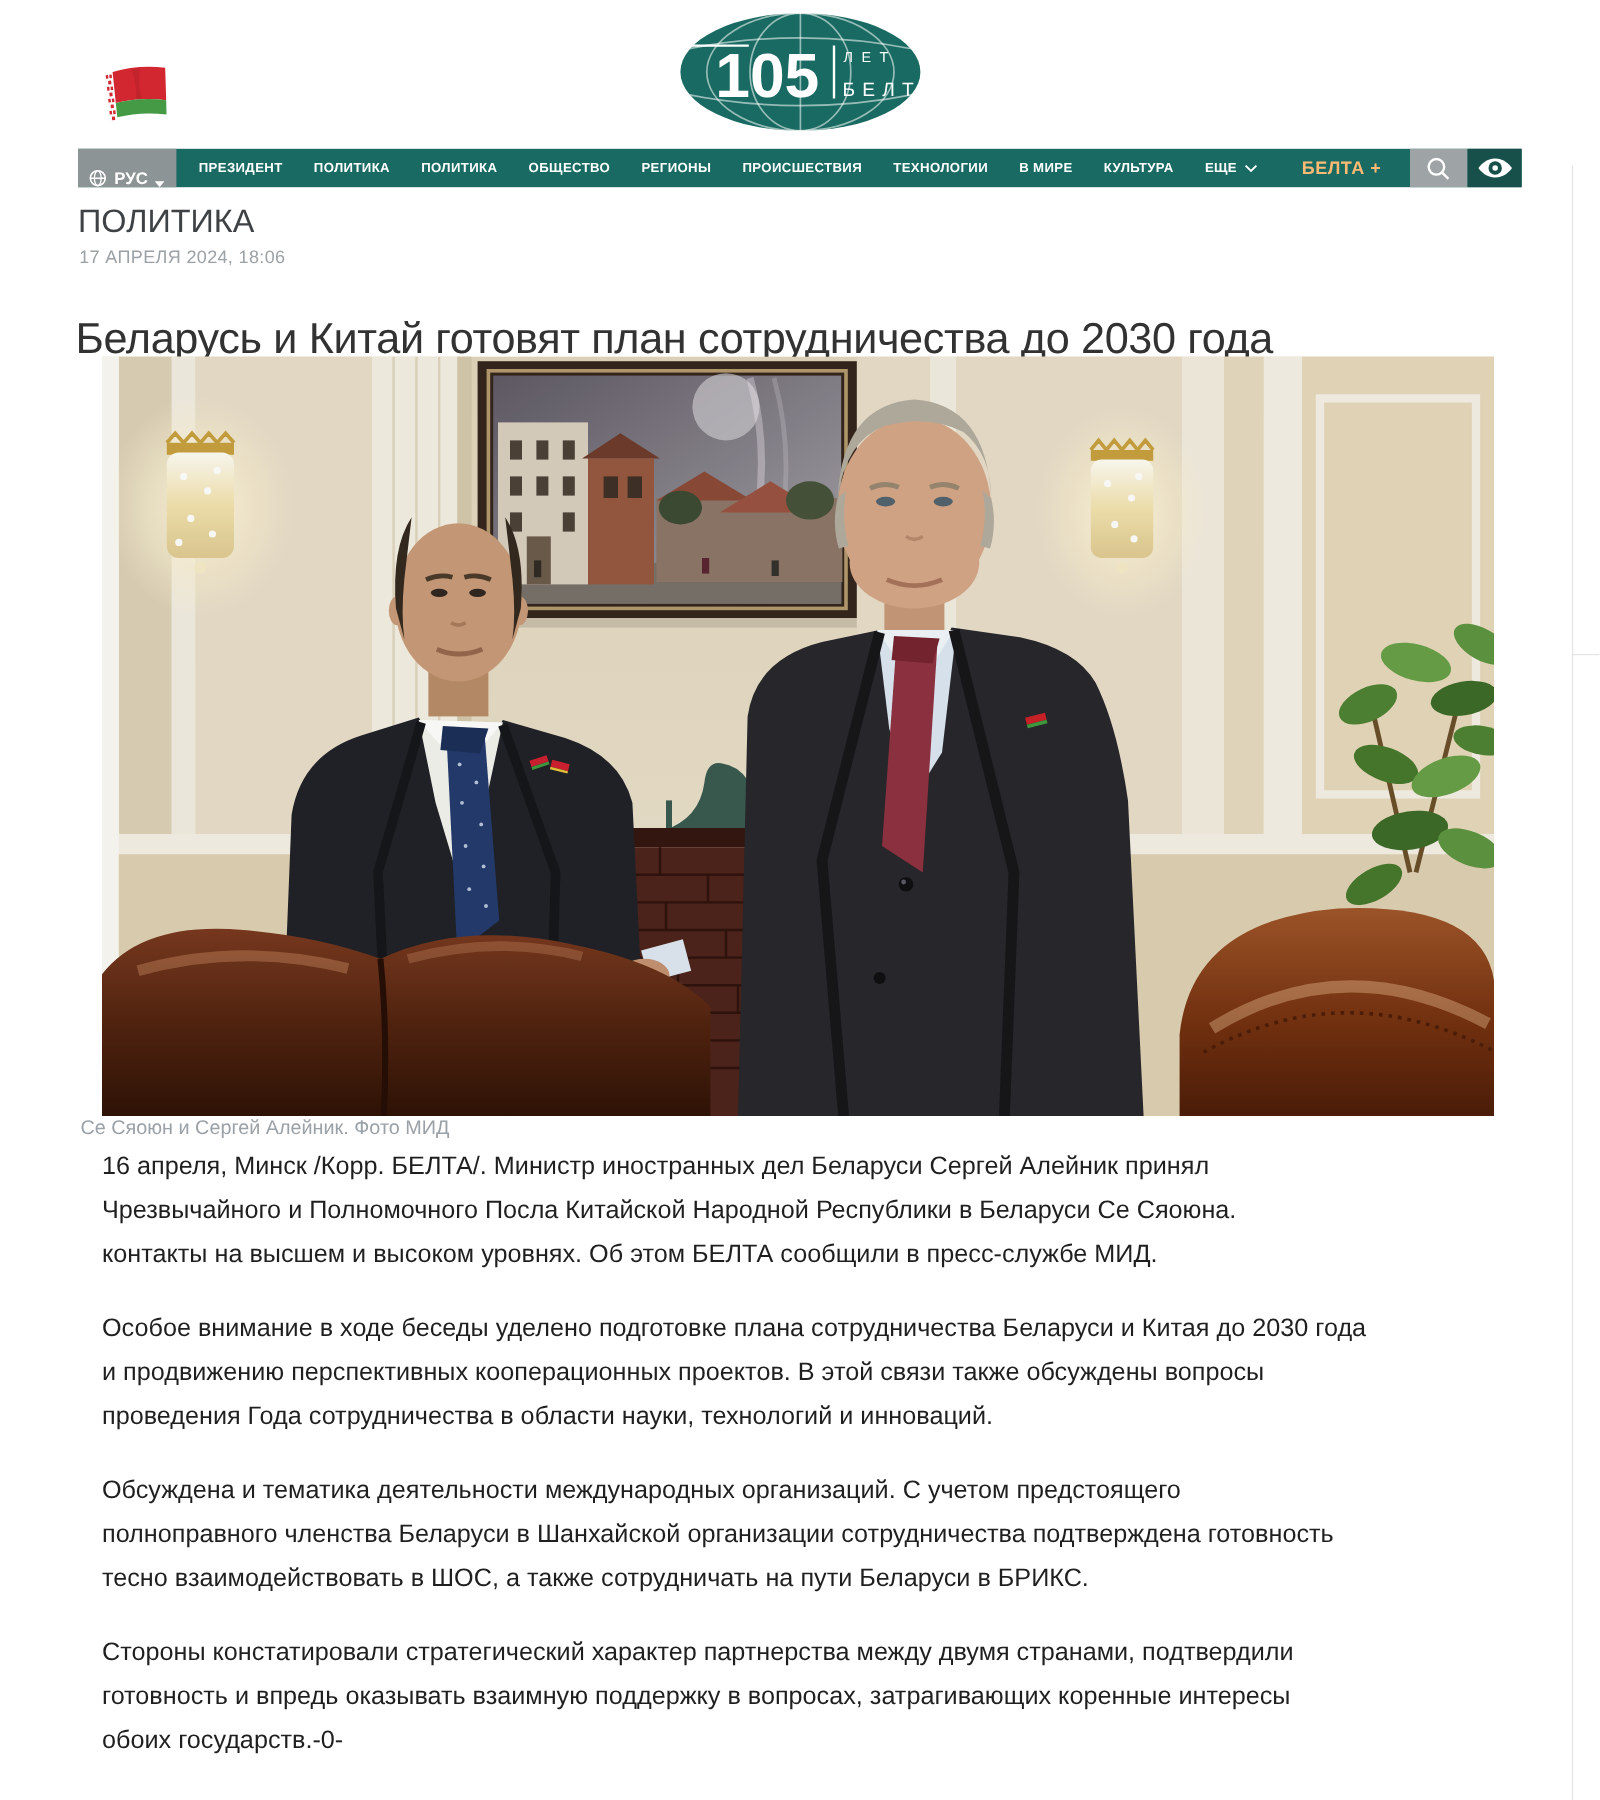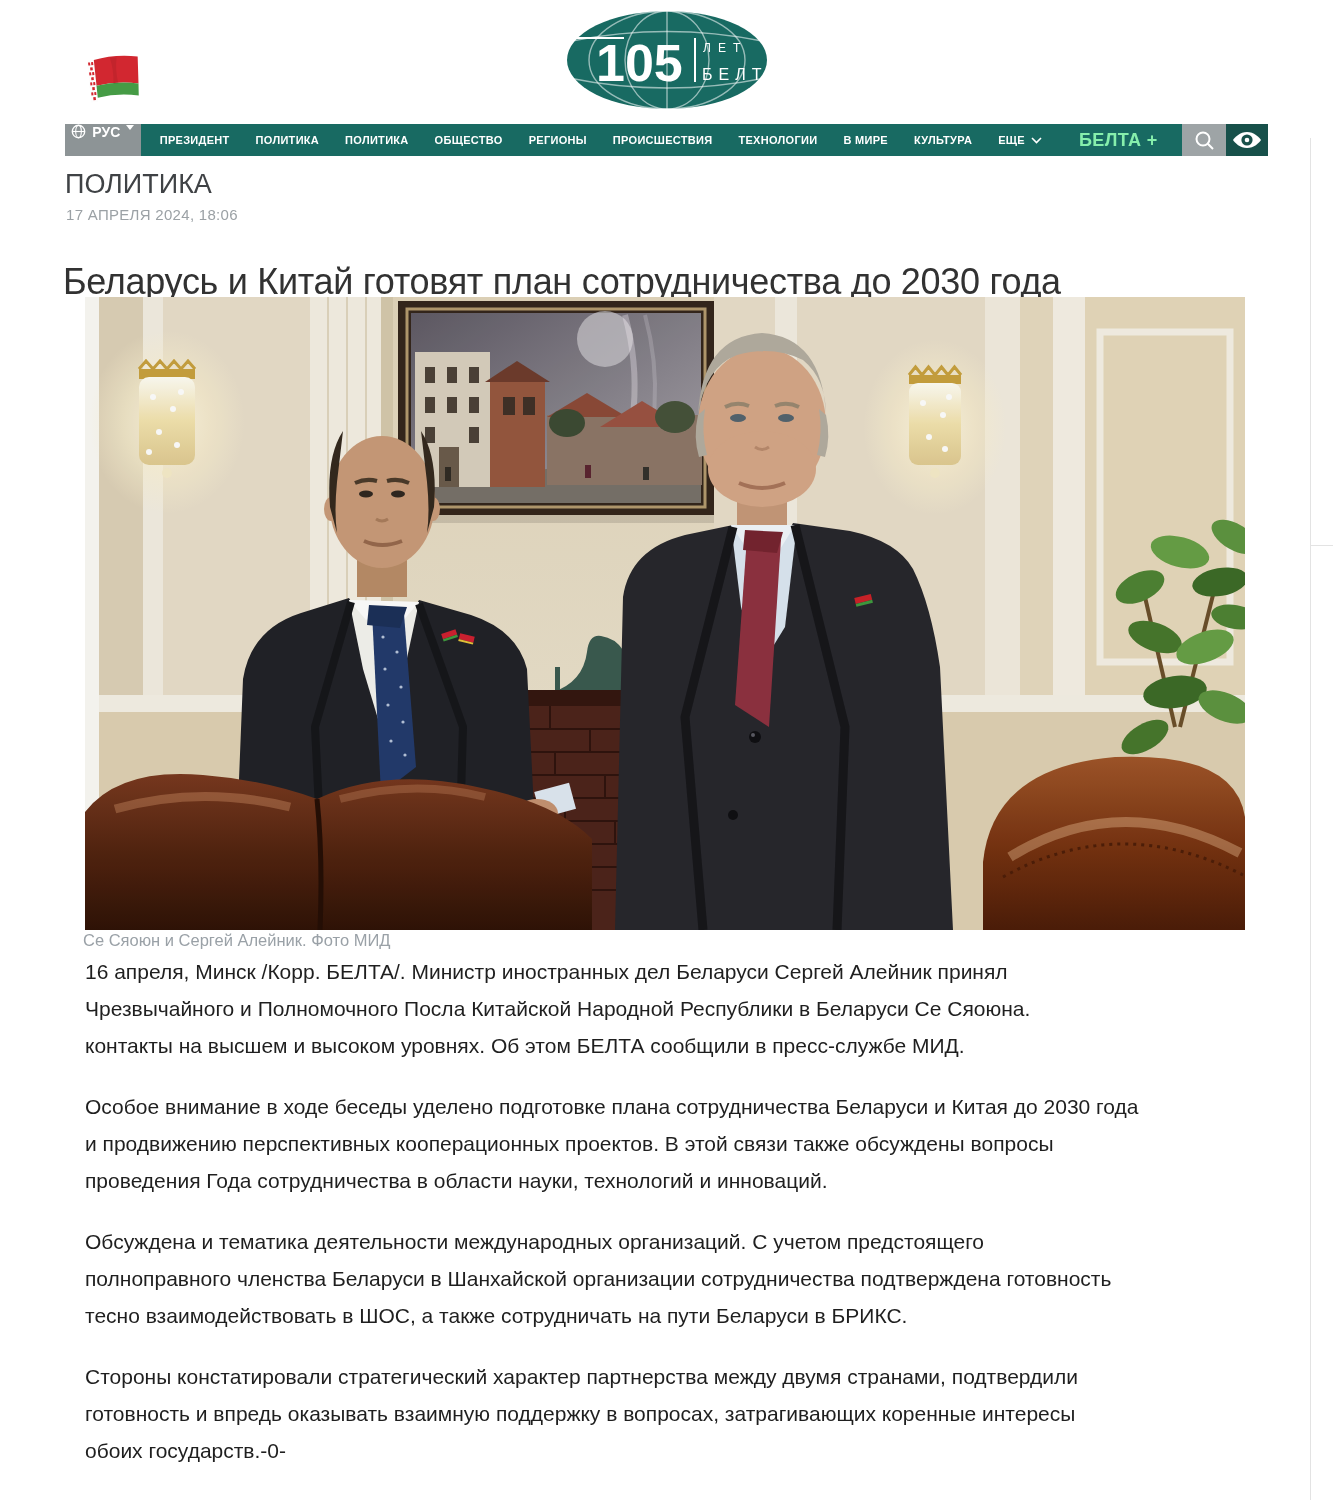--- a/index.html
+++ b/index.html
@@ -7,46 +7,46 @@
        font-family:"Liberation Sans","DejaVu Sans",sans-serif;-webkit-font-smoothing:antialiased;}
   a{text-decoration:none;}
 
   
   .flag{position:absolute;left:82px;top:50px;}
   .logo{position:absolute;left:calc(50% - 105px);top:8px;cursor:pointer;}
 
   
   .nav{position:absolute;left:65px;top:124px;width:1203px;height:32px;
        background:#186a62;display:flex;align-items:stretch;}
-  .lang{width:107px;background:#8d9496;display:flex;align-items:flex-start;justify-content:center;
+  .lang{width:107px;background:#8d9496;display:flex;align-items:flex-end;justify-content:center;
         gap:6px;color:#fff;font-size:14px;font-weight:bold;cursor:pointer;}
   .caret{width:0;height:0;border-left:4px solid transparent;border-right:4px solid transparent;
          border-top:5px solid #fff;margin-top:1px;}
   .nav-item{padding:0 13px;display:flex;align-items:center;color:#fff;font-size:11px;
             font-weight:bold;letter-spacing:.3px;white-space:nowrap;cursor:pointer;}
   .nav-item:first-of-type{margin-left:6px;}
   .nav-item .chev{margin-left:6px;}
   .nav-spacer{flex:1;}
-  .belta-plus{display:flex;align-items:center;padding:0 24px;color:#86efac;font-size:18px;
+  .belta-plus{display:flex;align-items:center;padding:0 24px;color:#fdba74;font-size:15px;
               font-weight:bold;letter-spacing:.4px;white-space:nowrap;cursor:pointer;}
   .btn-search{width:63px;background:#9ea4a6;display:flex;align-items:center;justify-content:center;cursor:pointer;}
   .btn-eye{width:59px;background:#17504a;display:flex;align-items:center;justify-content:center;cursor:pointer;}
 
   
   .vdiv{position:absolute;left:1310px;top:138px;width:1px;height:1362px;background:#e3e3e3;}
   .hdiv{position:absolute;left:1310px;top:545px;width:23px;height:1px;background:#e3e3e3;}
 
   
   .category{position:absolute;left:65px;top:169px;font-size:27px;color:#3f4245;cursor:pointer;}
   .date{position:absolute;left:66px;top:206px;font-size:15px;color:#9ba1a5;letter-spacing:.3px;}
   .headline{position:absolute;left:63px;top:237px;font-size:36px;font-weight:normal;color:#323232;
             letter-spacing:-.3px;white-space:nowrap;}
   .photo{position:absolute;left:85px;top:297px;width:1160px;height:633px;}
   .photo svg{display:block;}
-  .caption{position:absolute;left:83px;top:931px;font-size:16.5px;color:#9aa1a7;}
+  .caption{position:absolute;left:67px;top:931px;font-size:16.5px;color:#9aa1a7;}
   .body-text{position:absolute;left:85px;top:953px;width:1215px;}
   .body-text p{margin:0 0 24px 0;font-size:21px;line-height:37px;color:#1f1f1f;}
   .ln{display:block;white-space:nowrap;}
 </style>
 </head>
 <body>
 
 <div class="flag">
   <svg width="64" height="60" viewBox="0 0 64 60">
     <g transform="rotate(-6 32 30)">

